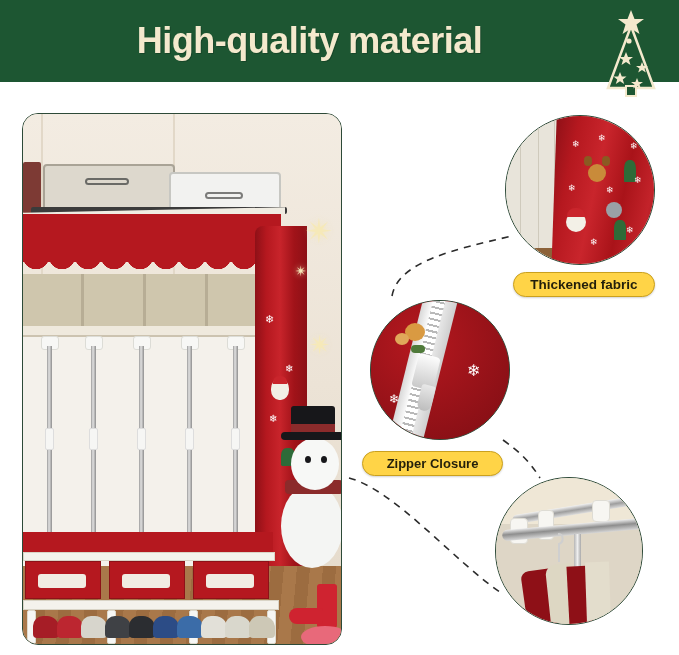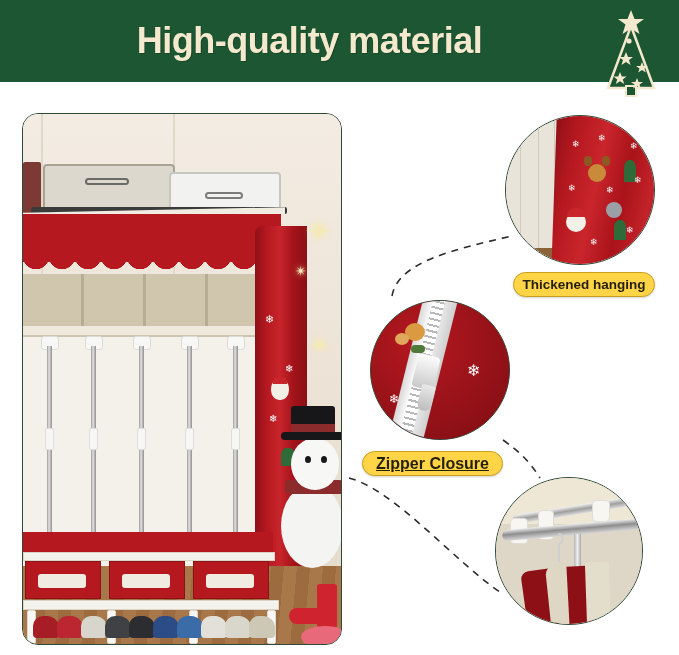--- a/index.html
+++ b/index.html
@@ -147,21 +147,21 @@
     background: #ffd447;
     border: 1.5px solid #caa01e;
     border-radius: 999px;
     color: #231f0b;
     font-weight: bold;
     display: flex; align-items: center; justify-content: center;
     white-space: nowrap;
     box-shadow: 0 1px 2px rgba(0,0,0,0.18);
   }
   #pill-fabric { left: 513px; top: 272px; width: 142px; height: 25px; font-size: 13.5px; }
-  #pill-zipper { left: 362px; top: 451px; width: 141px; height: 25px; font-size: 16px; text-decoration: underline; }
+  #pill-zipper { left: 362px; top: 451px; width: 141px; height: 25px; font-size: 13px; }
   #pill-rod    { left: 478px; top: 626px; width: 176px; height: 26px; font-size: 13.5px; }
 
   
   #connectors { position:absolute; left:0; top:0; width:679px; height:655px; pointer-events:none; }
 </style>
 </head>
 <body>
 
 <div id="page">
 
@@ -329,16 +329,16 @@
     <div id="rod-vert"></div>
     <svg class="hanger" style="left:46px;top:54px;width:34px;height:44px" viewBox="0 0 34 44">
       <path d="M16,2 C22,2 22,10 17,12 L17,30" fill="none" stroke="#cfcfcf" stroke-width="2"></path>
     </svg>
     <div id="rod-cloth-a"></div>
     <div id="rod-cloth-b"></div>
     <div id="rod-cloth-c"></div>
     <div id="rod-cloth-d"></div>
   </div>
 
-  <div class="pill" id="pill-fabric">Thickened hanging</div>
+  <div class="pill" id="pill-fabric">Thickened fabric</div>
   <div class="pill" id="pill-zipper">Zipper Closure</div>
 
 </div>
 
 </body></html>

